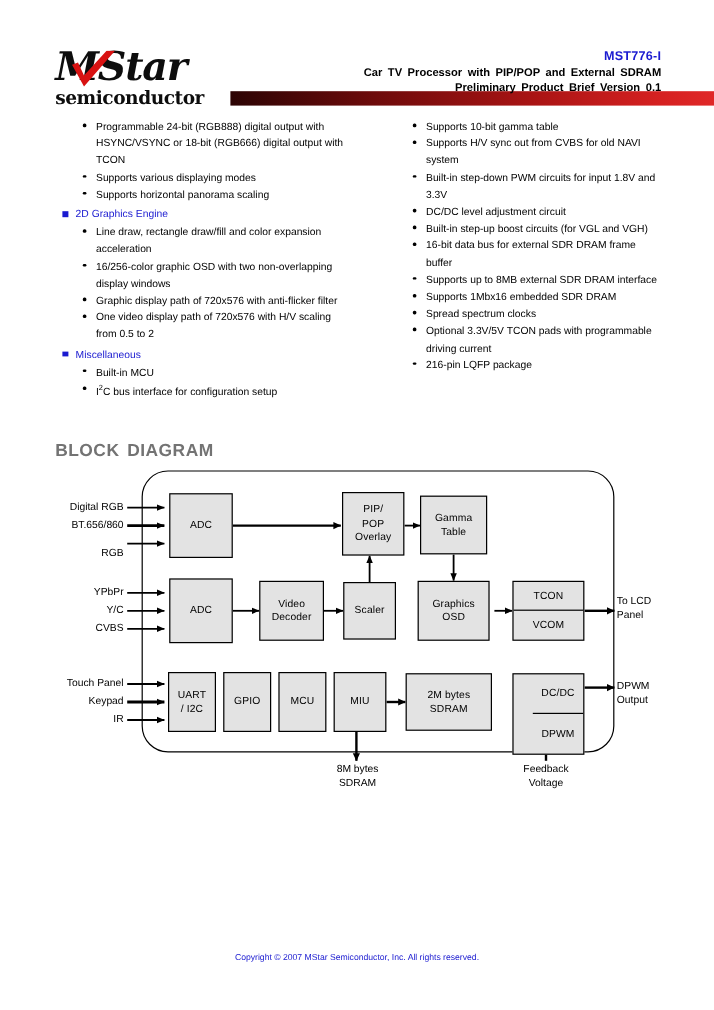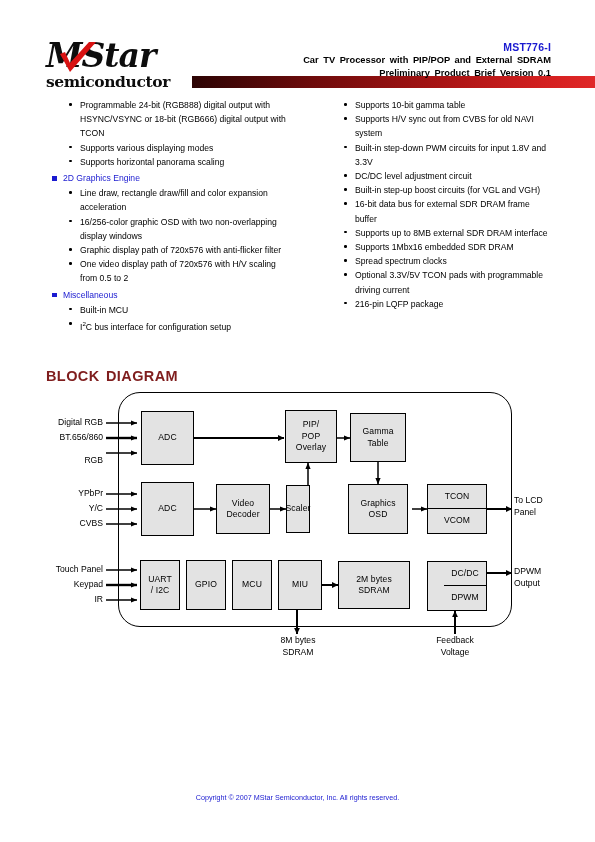--- a/index.html
+++ b/index.html
@@ -139,21 +139,21 @@
     border-radius: 50%;
     background: #000;
   }
   sup { font-size: 6.2px; vertical-align: super; }
 
   
   #bd-title {
     position: absolute;
     left: 46px;
     top: 368px;
-    color: #7f1d1d;
+    color: #737373;
     font-size: 14.5px;
     font-weight: bold;
     letter-spacing: 0.4px;
     word-spacing: 2px;
   }
 
   #diagram {
     position: absolute;
     left: 0;
     top: 0;
@@ -335,21 +335,21 @@
 
 <div class="blk" style="left:141px; top:411px; width:53px; height:54px;">ADC</div>
 
 <div class="blk" style="left:141px; top:482px; width:53px; height:54px;">ADC</div>
 
 <div class="blk stack" style="left:216px; top:484px; width:54px; height:50px;">
   <div style="border-bottom:none; height:50%; align-items:flex-end;">Video</div>
   <div style="height:50%; align-items:flex-start;">Decoder</div>
 </div>
 
-<div class="blk" style="left:286px; top:485px; width:24px; height:48px;text-align:center;">Scaler</div>
+<div class="blk" style="left:286px; top:485px; width:44px; height:48px;text-align:center;">Scaler</div>
 
 <div class="blk stack" style="left:285px; top:410px; width:52px; height:53px; display:flex; flex-direction:column; justify-content:center;">
   <div style="border-bottom:none; height:auto;">PIP/</div>
   <div style="height:auto;">POP</div>
   <div style="height:auto;">Overlay</div>
 </div>
 
 <div class="blk stack" style="left:350px; top:413px; width:56px; height:49px;">
   <div style="border-bottom:none; align-items:flex-end;">Gamma</div>
   <div style="align-items:flex-start;">Table</div>
@@ -374,21 +374,21 @@
 
 <div class="blk" style="left:232px; top:560px; width:40px; height:50px;">MCU</div>
 
 <div class="blk" style="left:278px; top:560px; width:44px; height:50px;">MIU</div>
 
 <div class="blk stack" style="left:338px; top:561px; width:72px; height:48px;">
   <div style="border-bottom:none; align-items:flex-end;">2M bytes</div>
   <div style="align-items:flex-start;">SDRAM</div>
 </div>
 
-<div class="blk stack" style="left:427px; top:561px; width:60px; height:50px;padding-left:16px;">
+<div class="blk stack" style="left:427px; top:561px; width:60px; height:68px;padding-left:16px;">
   <div>DC/DC</div>
   <div>DPWM</div>
 </div>
 
 <div class="lbl r" style="left:25px; top:417px; width:78px;">Digital RGB</div>
 <div class="lbl r" style="left:25px; top:432px; width:78px;">BT.656/860</div>
 <div class="lbl r" style="left:25px; top:427px; width:78px;margin-top:28px;">RGB</div>
 <div class="lbl r" style="left:25px; top:488px; width:78px;">YPbPr</div>
 <div class="lbl r" style="left:25px; top:503px; width:78px;">Y/C</div>
 <div class="lbl r" style="left:25px; top:518px; width:78px;">CVBS</div>

